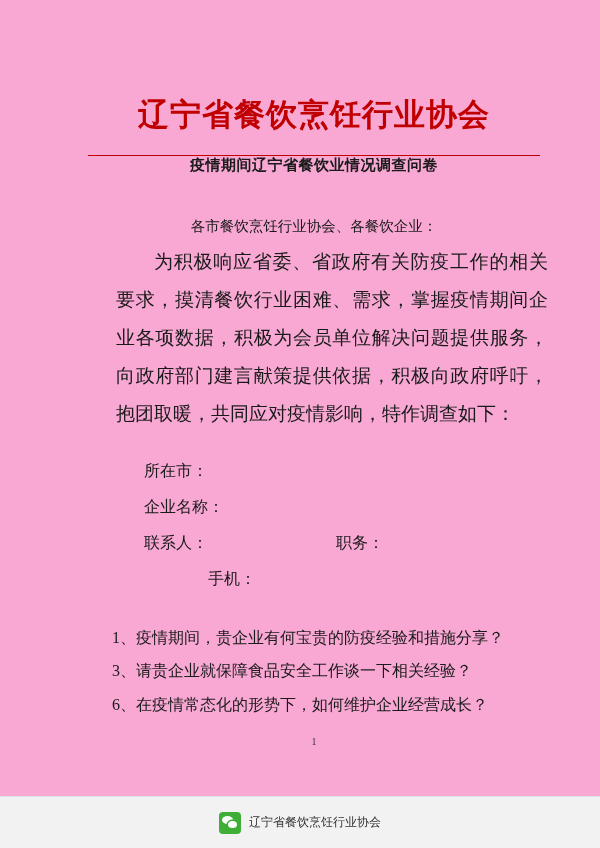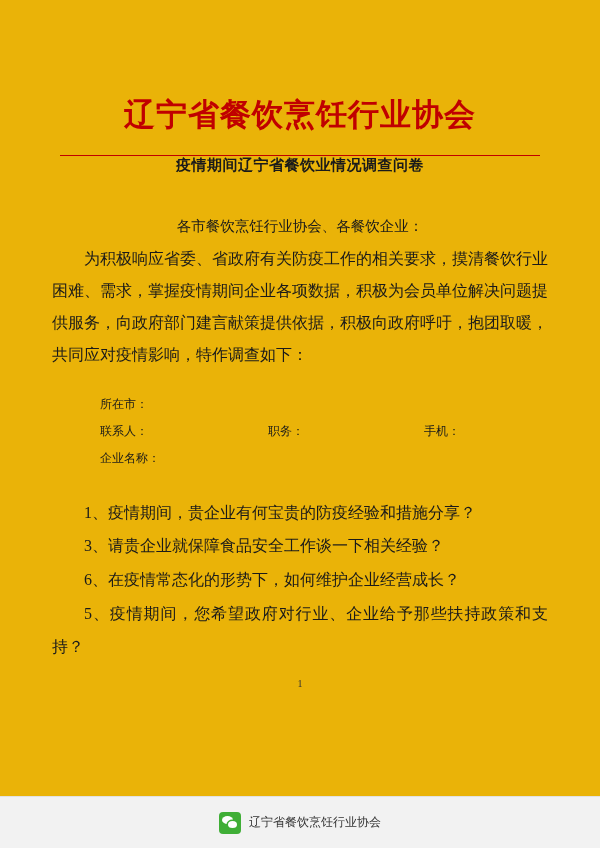--- a/index.html
+++ b/index.html
@@ -11,22 +11,23 @@
     height: 848px;
     background: #ffffff;
     font-family: "Liberation Serif", "DejaVu Serif", serif;
     color: #1a1a1a;
     overflow: hidden;
   }
   .page {
     position: relative;
     width: 600px;
     height: 848px;
-    background: #eab308;
+    background: #f9a8d4;
     box-sizing: border-box;
+    padding-left: 28px;
   }
   .doc-body {
     padding: 0 52px;
     box-sizing: border-box;
   }
   .doc-title {
     text-align: center;
     color: #c00000;
     font-family: "Liberation Sans", "DejaVu Sans", sans-serif;
     font-weight: bold;
@@ -49,31 +50,32 @@
     color: #1a1a1a;
     letter-spacing: 0.5px;
   }
   .salutation {
     font-size: 14.5px;
     margin-top: 38px;
     line-height: 1.9;
     text-align: center;
   }
   .para {
-    font-size: 16px;
+    font-size: 19px;
     line-height: 2.0;
     text-align: justify;
     text-indent: 2em;
     margin-top: 2px;
+    margin-left: 36px;
   }
   .field-block {
     margin-top: 20px;
   }
   .field-line {
-    font-size: 12px;
+    font-size: 16px;
     line-height: 2.25;
     text-indent: 2em;
   }
   .field-inline {
     display: inline-block;
   }
   .field-inline.job {
     margin-left: 96px;
   }
   .field-inline.phone {
@@ -161,32 +163,31 @@
 
     <div class="salutation">各市餐饮烹饪行业协会、各餐饮企业：</div>
 
     <div class="para">为积极响应省委、省政府有关防疫工作的相关要求，摸清餐饮行业困难、需求，掌握疫情期间企业各项数据，积极为会员单位解决问题提供服务，向政府部门建言献策提供依据，积极向政府呼吁，抱团取暖，共同应对疫情影响，特作调查如下：</div>
 
     <div class="field-block">
       <div class="field-line">
         <span class="field-inline">所在市：</span>
       </div>
       <div class="field-line">
-        <span class="field-inline">联系人：</span><span class="field-inline job">职务：</span><span class="field-inline phone">手机：</span>
+        <span class="field-inline">企业名称：</span>
       </div>
       <div class="field-line">
-        <span class="field-inline">企业名称：</span>
+        <span class="field-inline">联系人：</span><span class="field-inline job">职务：</span><span class="field-inline phone">手机：</span>
       </div>
     </div>
 
     <div class="questions">
       <div class="question">1、疫情期间，贵企业有何宝贵的防疫经验和措施分享？</div>
       <div class="question">3、请贵企业就保障食品安全工作谈一下相关经验？</div>
       <div class="question">6、在疫情常态化的形势下，如何维护企业经营成长？</div>
-      <div class="question">5、疫情期间，您希望政府对行业、企业给予那些扶持政策和支持？</div>
     </div>
 
     <div class="page-number">1</div>
 
   </div>
 
   <div class="footer">
     <div class="footer-inner">
       <span class="wechat-icon"></span>
       <span class="footer-text">辽宁省餐饮烹饪行业协会</span>

